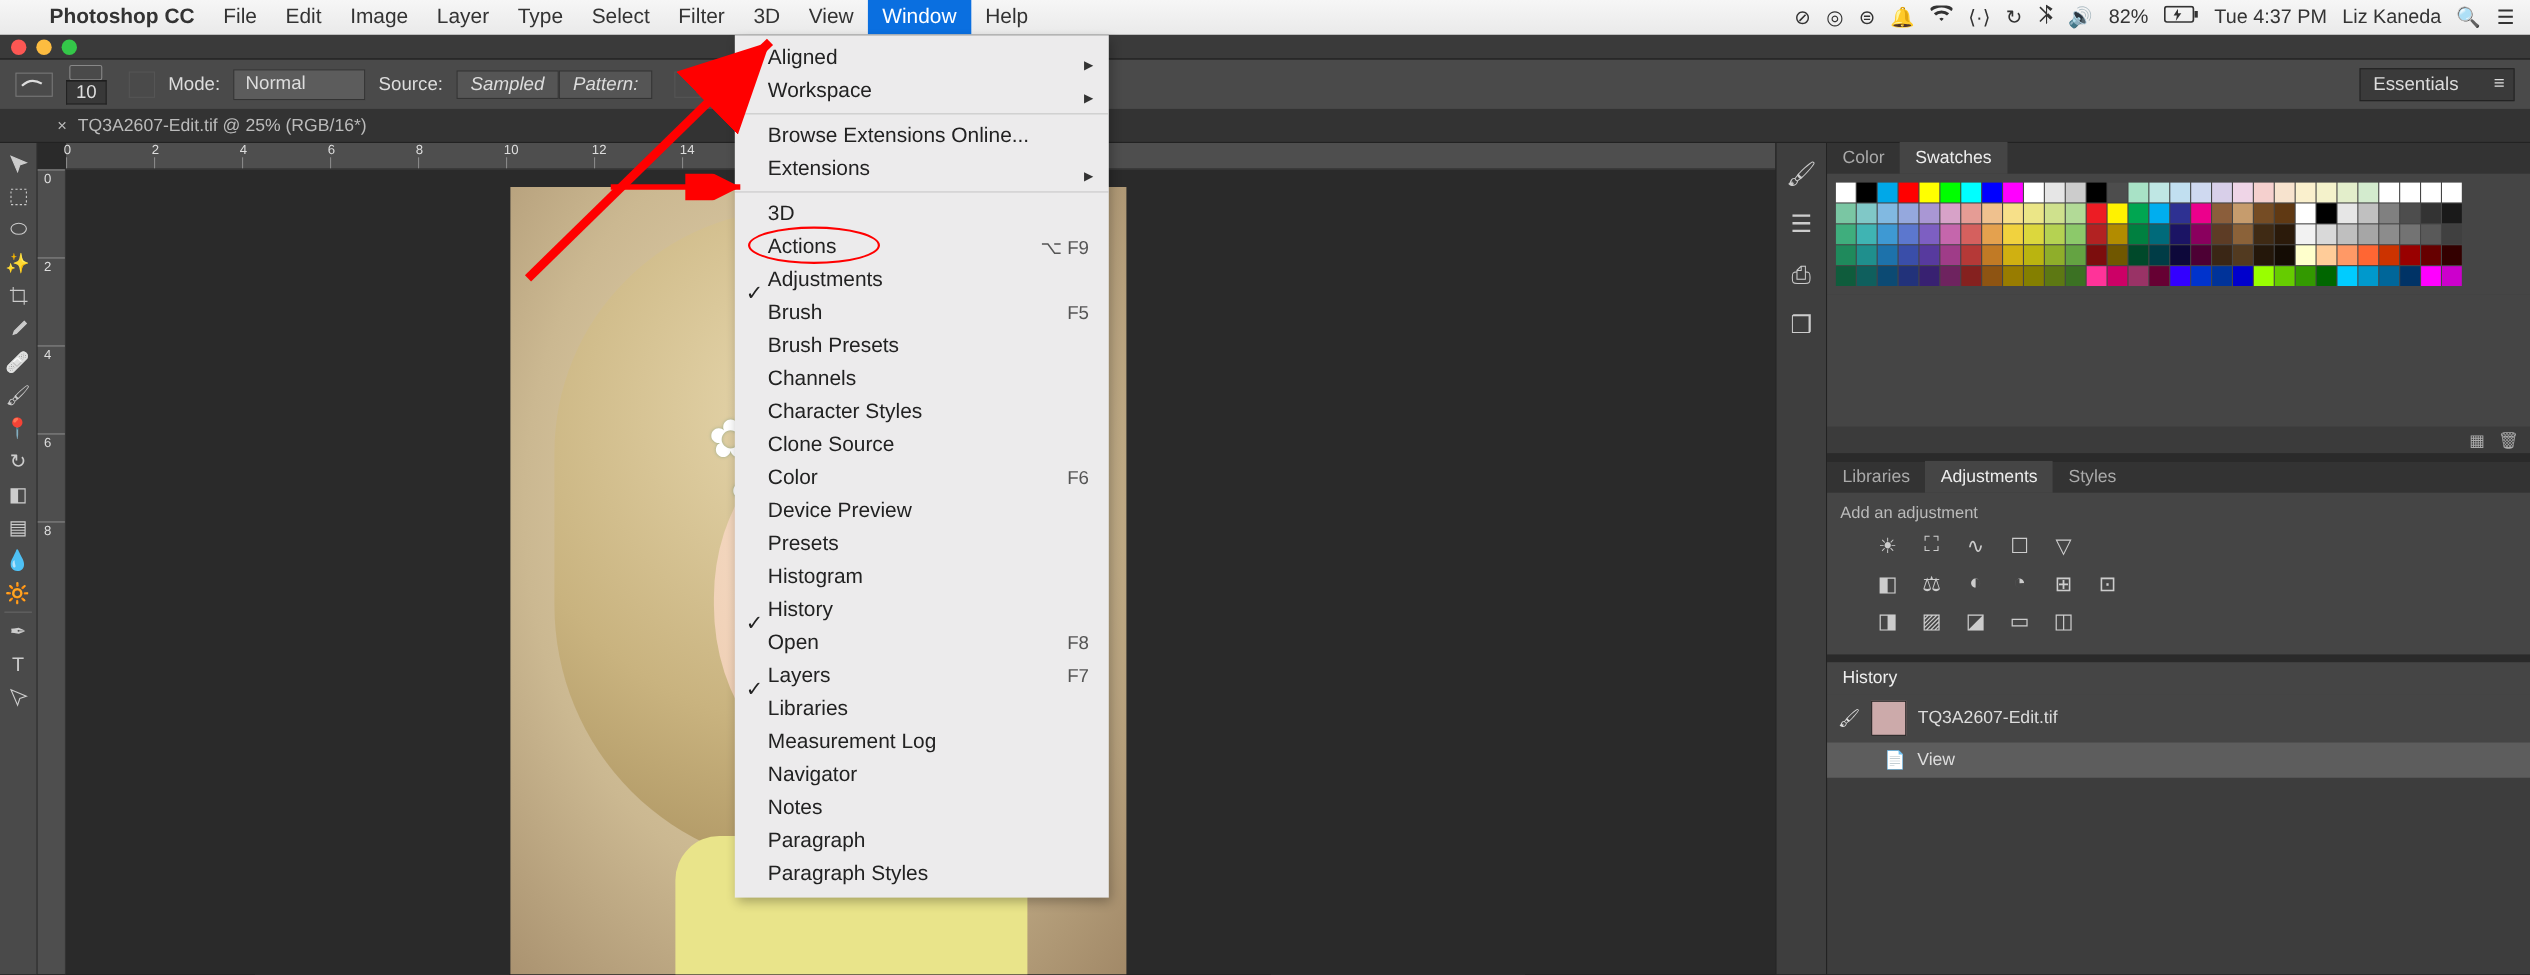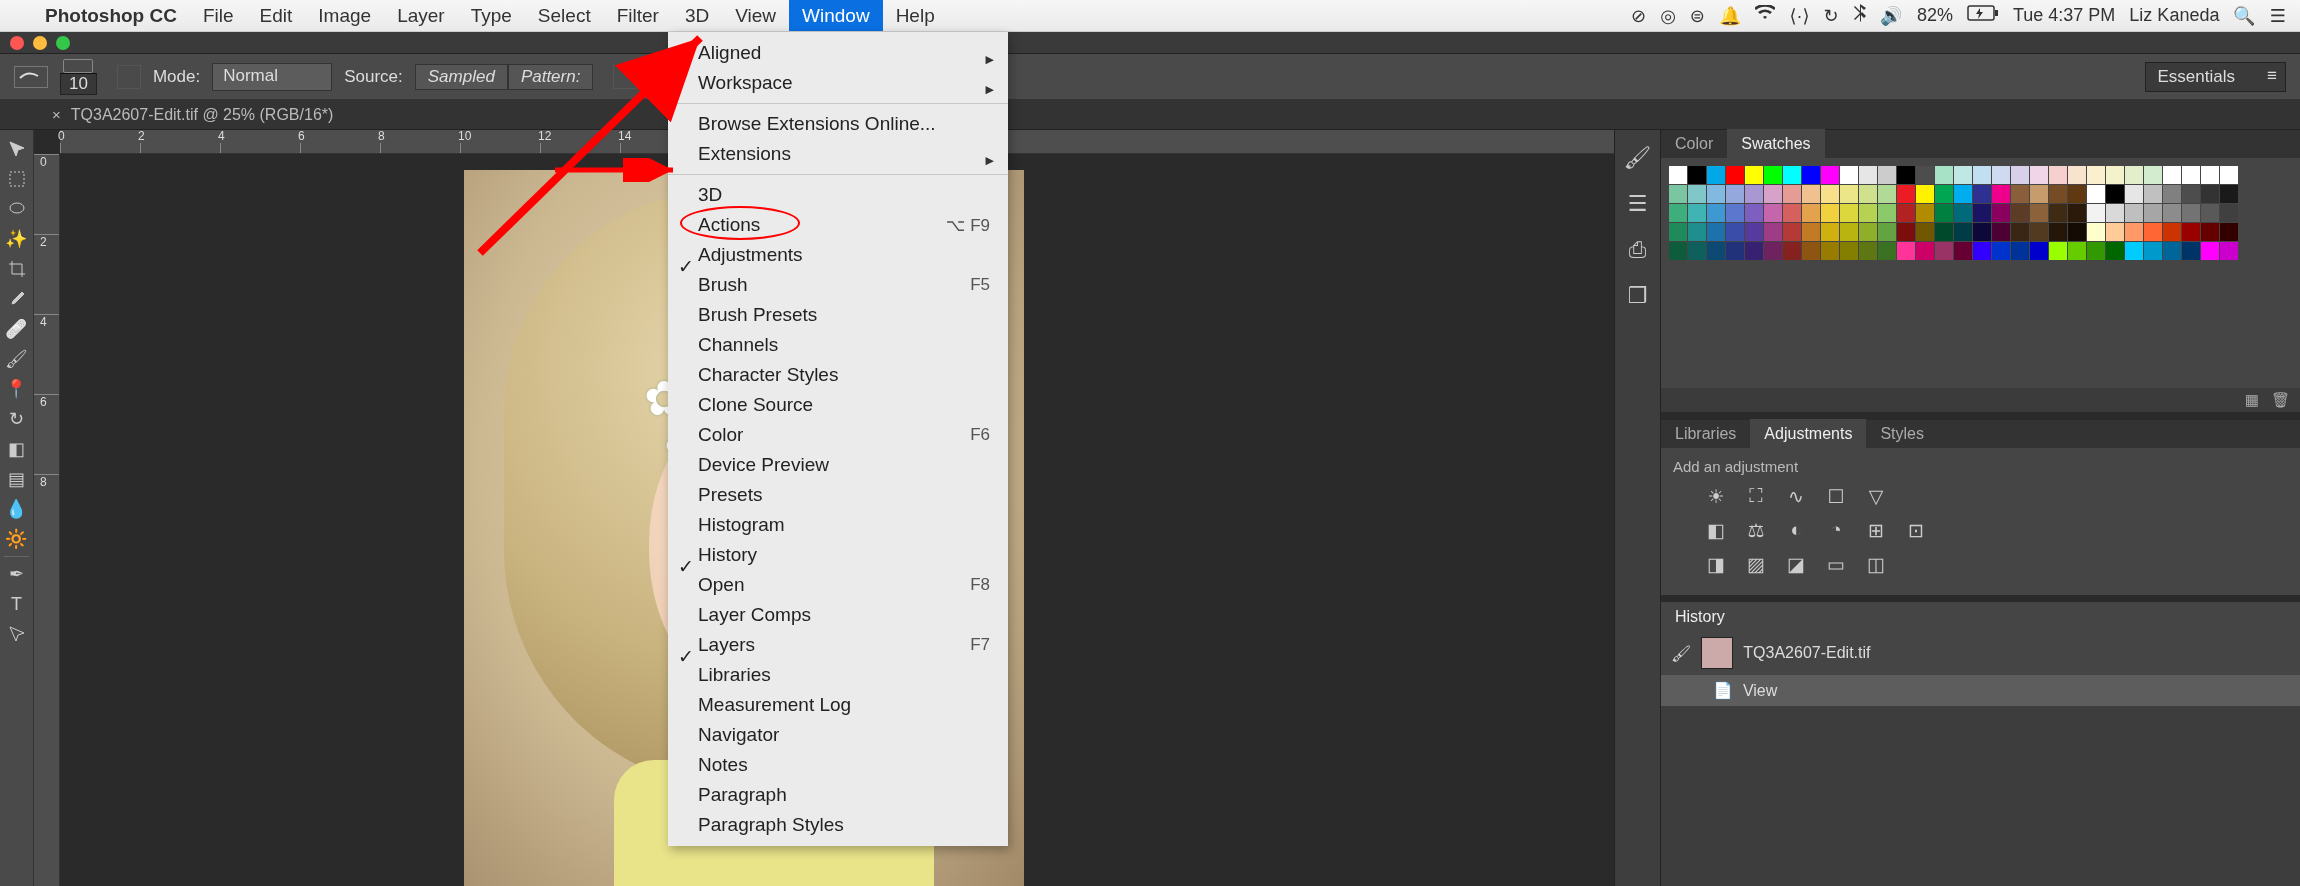--- a/index.html
+++ b/index.html
@@ -575,23 +575,20 @@
     </div>
     <div class="ditem">
       <span class="chk"></span>
       <span>History</span>
     </div>
     <div class="ditem">
       <span>Open</span>
       <span class="sc">F8</span>
     </div>
     <div class="ditem">
-      <span>Layer Comps</span>
-    </div>
-    <div class="ditem">
       <span class="chk"></span>
       <span>Layers</span>
       <span class="sc">F7</span>
     </div>
     <div class="ditem">
       <span>Libraries</span>
     </div>
     <div class="ditem">
       <span>Measurement Log</span>
     </div>

